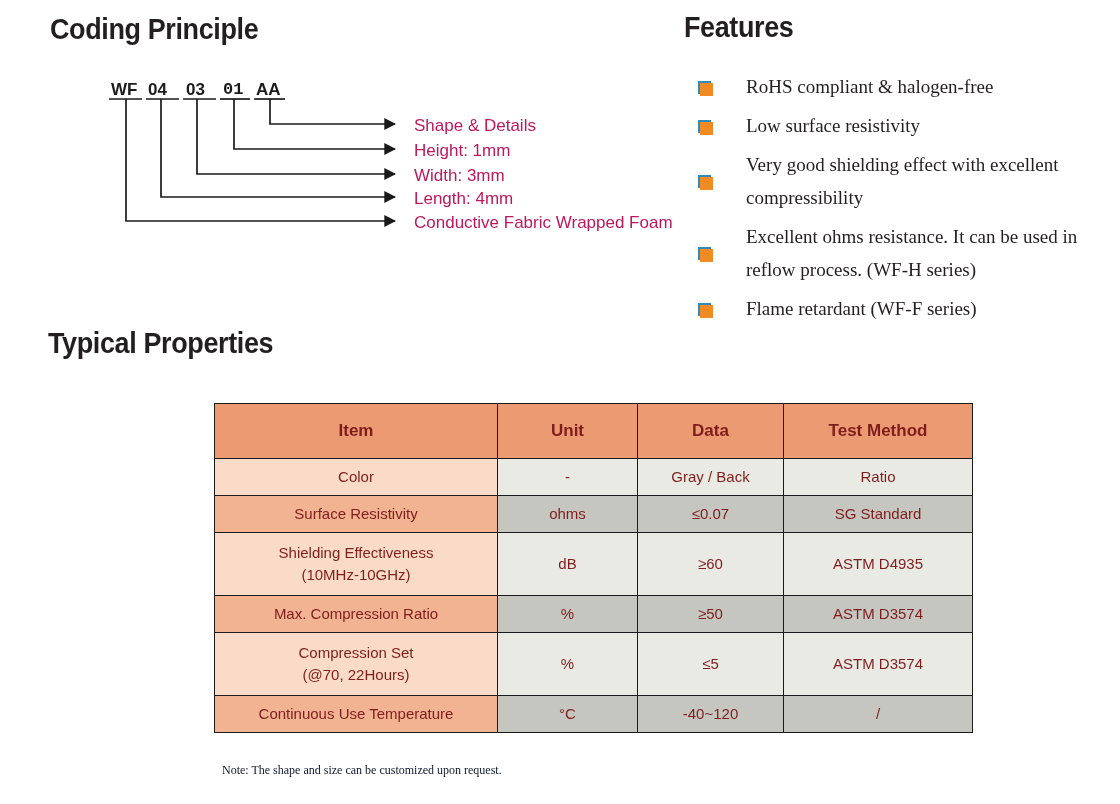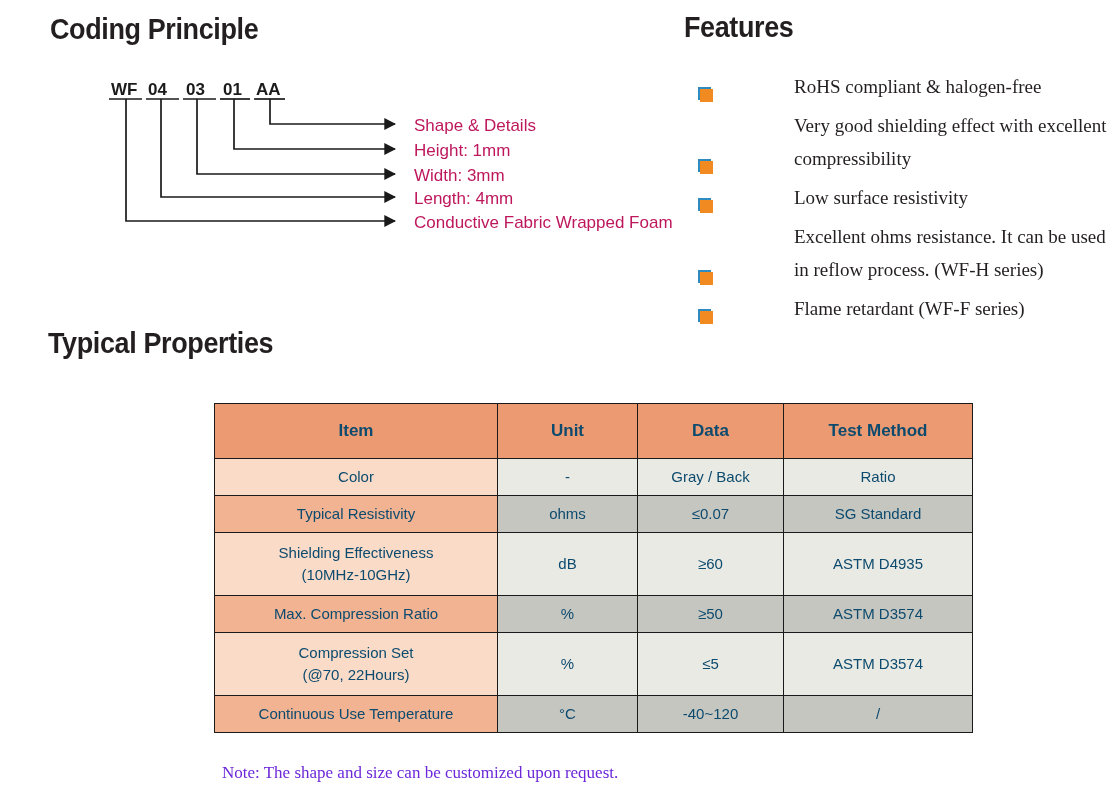--- a/index.html
+++ b/index.html
@@ -59,23 +59,22 @@
 
   
   #features-list {
     position: absolute;
     left: 698px;
     top: 70px;
     width: 420px;
   }
   .feature-row {
     display: flex;
-    align-items: flex-end;
+    align-items: center;
     margin-bottom: 6px;
-    gap: 48px;
   }
   .bullet {
     position: relative;
     width: 16px;
     height: 16px;
     flex: 0 0 16px;
     margin-top: 4px;
     margin-right: 32px;
   }
   .bullet .back {
@@ -106,21 +105,21 @@
     width: 706px;
     border-collapse: collapse;
     table-layout: fixed;
     font-family: "Liberation Sans", sans-serif;
   }
   #properties-table td, #properties-table th {
     border: 1.6px solid #1a1a1a;
     text-align: center;
     vertical-align: middle;
     font-size: 15px;
-    color: #0c4a6e;
+    color: #7f1d1d;
     padding: 4px 6px;
     font-weight: normal;
     line-height: 1.45;
   }
   #properties-table th {
     font-weight: bold;
     font-size: 17px;
     background: #ec9a72;
     height: 46px;
   }
@@ -140,36 +139,36 @@
   .r4 { height: 37px; }
   .r5 { height: 63px; }
   .r6 { height: 37px; }
 
   
   #table-note {
     position: absolute;
     left: 222px;
     top: 763px;
     font-family: "Liberation Serif", serif;
-    font-size: 17px;
-    color: #6d28d9;
+    font-size: 12px;
+    color: #0f172a;
     white-space: nowrap;
   }
 </style>
 </head>
 <body>
 
 <div class="heading" id="coding-title">Coding Principle</div>
 
 <div id="coding-diagram">
 
   <div class="code-seg" style="left:88px;  top:80px;">WF</div>
   <div class="code-seg" style="left:125px; top:80px;">04</div>
   <div class="code-seg" style="left:163px; top:80px;">03</div>
-  <div class="code-seg" style="left:200px; top:80px;">01</div>
+  <div class="code-seg" style="left:200px; top:80px;font-family:Liberation Mono, monospace;">01</div>
   <div class="code-seg" style="left:233px; top:80px;">AA</div>
 
   <svg width="680" height="250">
     <defs>
       <marker id="ah" viewBox="0 0 10 10" refX="9" refY="5" markerWidth="7" markerHeight="7" orient="auto-start-reverse">
         <path d="M 0 0 L 10 5 L 0 10 z" fill="#1a1a1a"></path>
       </marker>
     </defs>
     <g stroke="#1a1a1a" stroke-width="1.7" fill="none">
 
@@ -206,28 +205,28 @@
         <span class="back"></span>
         <span class="front"></span>
       </span>
     <span class="feature-text">RoHS compliant &amp; halogen-free</span>
   </div>
   <div class="feature-row">
     <span class="bullet">
         <span class="back"></span>
         <span class="front"></span>
       </span>
+    <span class="feature-text">Low surface resistivity</span>
+  </div>
+  <div class="feature-row">
+    <span class="bullet">
+        <span class="back"></span>
+        <span class="front"></span>
+      </span>
     <span class="feature-text">Very good shielding effect with excellent compressibility</span>
-  </div>
-  <div class="feature-row">
-    <span class="bullet">
-        <span class="back"></span>
-        <span class="front"></span>
-      </span>
-    <span class="feature-text">Low surface resistivity</span>
   </div>
   <div class="feature-row">
     <span class="bullet">
         <span class="back"></span>
         <span class="front"></span>
       </span>
     <span class="feature-text">Excellent ohms resistance. It can be used in reflow process. (WF-H series)</span>
   </div>
   <div class="feature-row">
     <span class="bullet">
@@ -250,21 +249,21 @@
     </tr>
   </thead>
   <tbody>
     <tr class="r1">
       <td class="item-a">Color</td>
       <td class="val-a">-</td>
       <td class="val-a">Gray / Back</td>
       <td class="val-a">Ratio</td>
     </tr>
     <tr class="r2">
-      <td class="item-b">Typical Resistivity</td>
+      <td class="item-b">Surface Resistivity</td>
       <td class="val-b">ohms</td>
       <td class="val-b">≤0.07</td>
       <td class="val-b">SG Standard</td>
     </tr>
     <tr class="r3">
       <td class="item-a">Shielding Effectiveness<br>(10MHz-10GHz)</td>
       <td class="val-a">dB</td>
       <td class="val-a">≥60</td>
       <td class="val-a">ASTM D4935</td>
     </tr>

